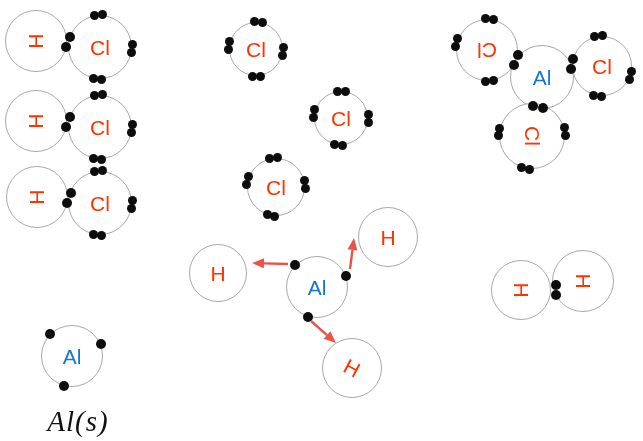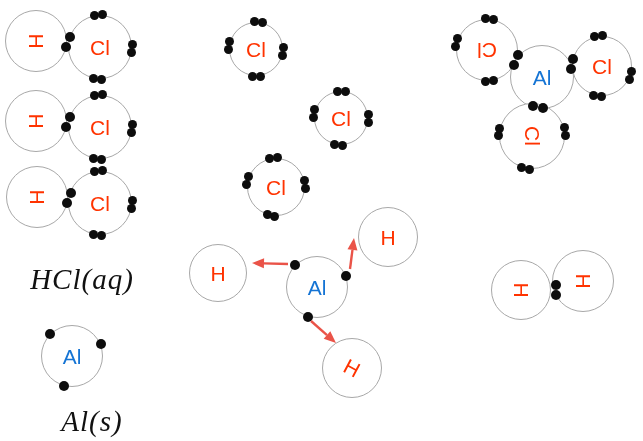--- a/index.html
+++ b/index.html
@@ -189,15 +189,14 @@
       </div>
     </div>
   <svg id="arrows-layer" class="arrows-layer" width="643" height="441" viewBox="0 0 643 441">
       <line x1="288" y1="264" x2="263.99537304783263" y2="263.3332048068842" stroke="#ea5348" stroke-width="2.4"></line>
       <polygon points="252,263 264.1342083840344,258.3351327036206 263.85653771163084,268.33127691014784" fill="#ea5348"></polygon>
       <line x1="350" y1="269" x2="352.46434394843766" y2="249.9013343996083" stroke="#ea5348" stroke-width="2.4"></line>
       <polygon points="354,238 357.4232332816078,250.54119108775927 347.5054546152675,249.2614777114573" fill="#ea5348"></polygon>
       <line x1="311" y1="321" x2="326.99143779692696" y2="335.0724652612957" stroke="#ea5348" stroke-width="2.4"></line>
       <polygon points="336,343 323.68829832246684,338.8260328459095 330.2945772713871,331.3188976766819" fill="#ea5348"></polygon>
     </svg>
-  <div class="formula" style="left: 82px; top: 279px; color: rgb(17, 17, 17);"><span>HCl</span><span>(aq)</span></div>
-  <div class="formula" style="left: 92px; top: 421px; color: rgb(17, 17, 17);"><span>Al</span><span>(s)</span></div>
+  <div class="formula" style="left: 78px; top: 421px; color: rgb(17, 17, 17);"><span>Al</span><span>(s)</span></div>
 </div>
 
 </body></html>

